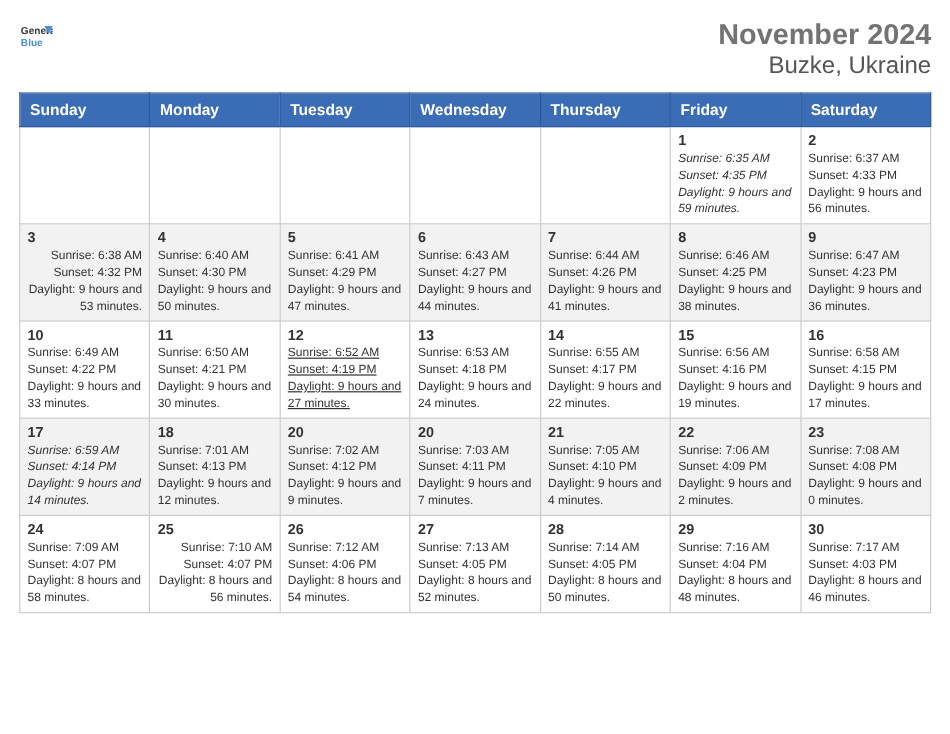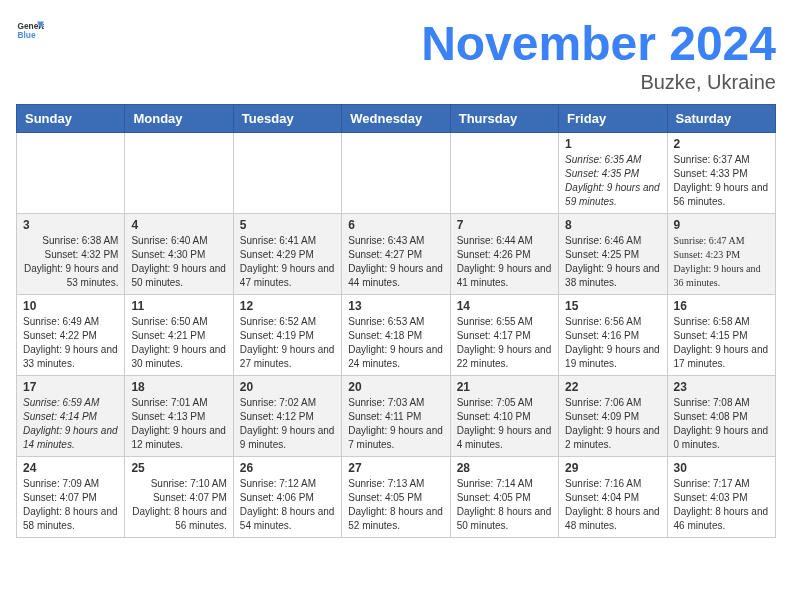--- a/index.html
+++ b/index.html
@@ -22,23 +22,23 @@
       gap: 4px;
     }
     .logo-icon {
       width: 28px;
       height: 28px;
     }
     .title-block {
       text-align: right;
     }
     .month-title {
-      font-size: 48px;
+      font-size: 24px;
       font-weight: bold;
-      color: #3b82f6;
+      color: #737373;
     }
     .subtitle {
       font-size: 20px;
       color: #555;
     }
     table {
       width: 100%;
       border-collapse: collapse;
     }
     thead tr th {
@@ -163,41 +163,41 @@
 Daylight: 9 hours and 41 minutes.</div>
         </td>
         <td>
           <span class="day-num">8</span>
           <div class="day-info" style="white-space: pre-line;">Sunrise: 6:46 AM
 Sunset: 4:25 PM
 Daylight: 9 hours and 38 minutes.</div>
         </td>
         <td>
           <span class="day-num">9</span>
-          <div class="day-info" style="white-space: pre-line; font-family: Liberation Serif, serif;">Sunrise: 6:47 AM
+          <div class="day-info" style="white-space: pre-line;">Sunrise: 6:47 AM
 Sunset: 4:23 PM
 Daylight: 9 hours and 36 minutes.</div>
         </td>
       </tr>
       <tr>
         <td>
           <span class="day-num">10</span>
           <div class="day-info" style="white-space: pre-line;">Sunrise: 6:49 AM
 Sunset: 4:22 PM
 Daylight: 9 hours and 33 minutes.</div>
         </td>
         <td>
           <span class="day-num">11</span>
           <div class="day-info" style="white-space: pre-line;">Sunrise: 6:50 AM
 Sunset: 4:21 PM
 Daylight: 9 hours and 30 minutes.</div>
         </td>
         <td>
           <span class="day-num">12</span>
-          <div class="day-info" style="white-space: pre-line;">Sunrise: 6:52 AM
+          <div class="day-info" style="white-space: pre-line; text-decoration: underline;">Sunrise: 6:52 AM
 Sunset: 4:19 PM
 Daylight: 9 hours and 27 minutes.</div>
         </td>
         <td>
           <span class="day-num">13</span>
           <div class="day-info" style="white-space: pre-line;">Sunrise: 6:53 AM
 Sunset: 4:18 PM
 Daylight: 9 hours and 24 minutes.</div>
         </td>
         <td>

